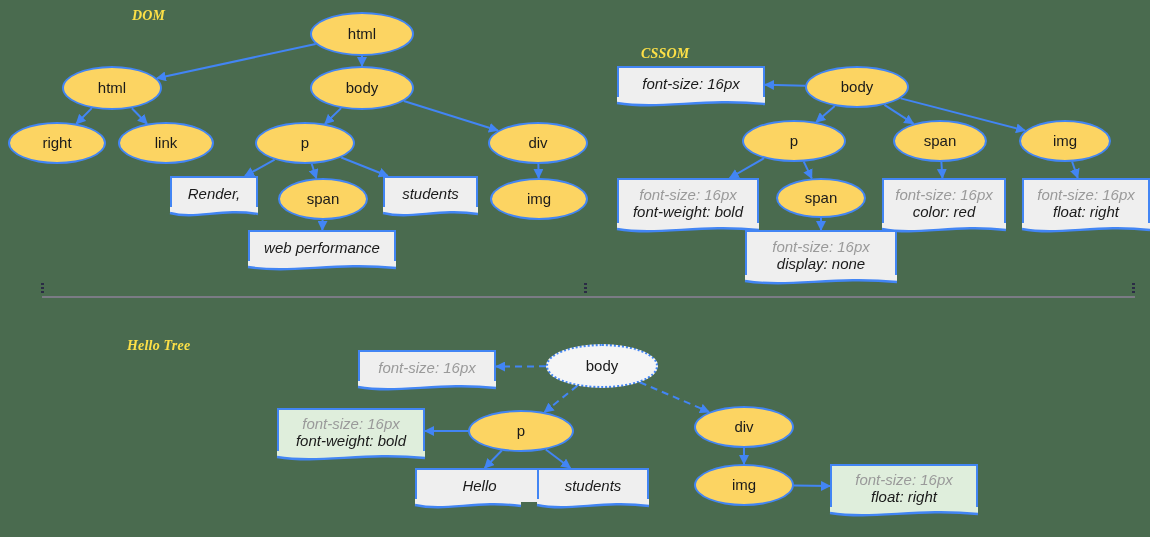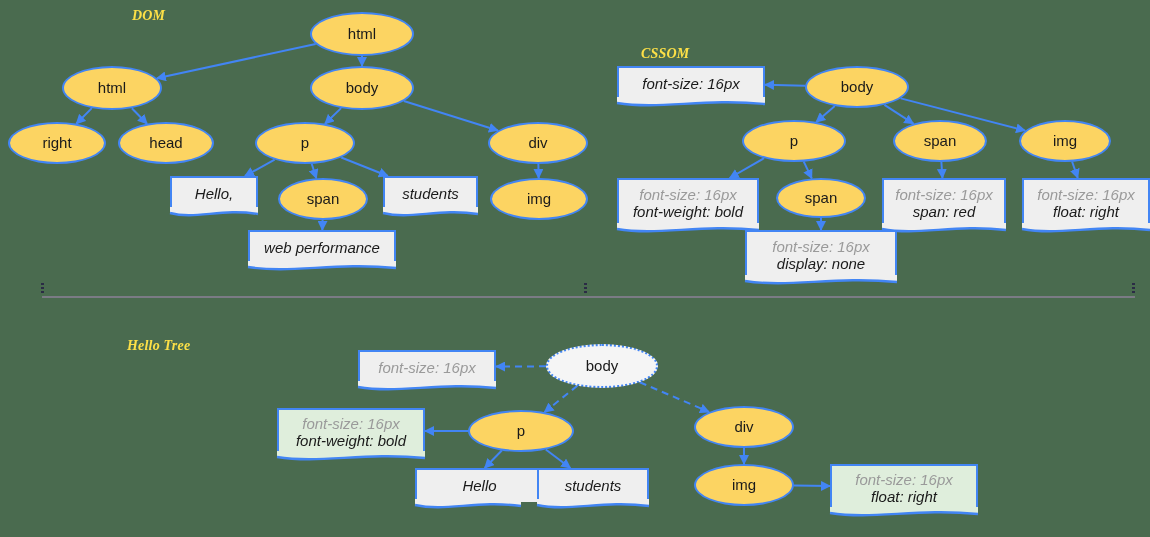--- a/index.html
+++ b/index.html
@@ -147,37 +147,37 @@
       <div class="node ellipse" style="left: 62px; top: 66px; width: 100px; height: 44px;">
         <span>html</span>
       </div>
       <div class="node ellipse" style="left: 310px; top: 66px; width: 104px; height: 44px;">
         <span>body</span>
       </div>
       <div class="node ellipse" style="left: 8px; top: 122px; width: 98px; height: 42px;">
         <span>right</span>
       </div>
       <div class="node ellipse" style="left: 118px; top: 122px; width: 96px; height: 42px;">
-        <span>head</span>
+        <span>link</span>
       </div>
       <div class="node ellipse" style="left: 255px; top: 122px; width: 100px; height: 42px;">
         <span>p</span>
       </div>
       <div class="node ellipse" style="left: 488px; top: 122px; width: 100px; height: 42px;">
         <span>div</span>
       </div>
       <div class="node ellipse" style="left: 278px; top: 178px; width: 90px; height: 42px;">
         <span>span</span>
       </div>
       <div class="node ellipse" style="left: 490px; top: 178px; width: 98px; height: 42px;">
         <span>img</span>
       </div>
       <div class="docwrap" style="left: 170px; top: 176px; width: 88px;">
         <div class="node docbox" style="width: 88px; height: 34px; position: relative;">
-          <div class="line-dark">Hello,</div>
+          <div class="line-dark">Render,</div>
         </div>
         <svg class="docwave" viewBox="0 0 92 14" preserveAspectRatio="none" style="width: 92px;">
           <path d="M2,0 L2,6 C27.599999999999998,13 53.36,1 90,7 L90,0 Z" fill="#EFEFEF"></path>
           <path d="M2,6 C27.599999999999998,13 53.36,1 90,7" fill="none" stroke="#4285F4" stroke-width="2.4"></path>
         </svg>
       </div>
       <div class="docwrap" style="left: 383px; top: 176px; width: 95px;">
         <div class="node docbox" style="width: 95px; height: 34px; position: relative;">
           <div class="line-dark">students</div>
         </div>
@@ -235,21 +235,21 @@
           <div class="line-dark">display: none</div>
         </div>
         <svg class="docwave" viewBox="0 0 156 14" preserveAspectRatio="none" style="width: 156px;">
           <path d="M2,0 L2,6 C46.8,13 90.47999999999999,1 154,7 L154,0 Z" fill="#EFEFEF"></path>
           <path d="M2,6 C46.8,13 90.47999999999999,1 154,7" fill="none" stroke="#4285F4" stroke-width="2.4"></path>
         </svg>
       </div>
       <div class="docwrap" style="left: 882px; top: 178px; width: 124px;">
         <div class="node docbox" style="width: 124px; height: 48px; position: relative;">
           <div class="line-gray">font-size: 16px</div>
-          <div class="line-dark">span: red</div>
+          <div class="line-dark">color: red</div>
         </div>
         <svg class="docwave" viewBox="0 0 128 14" preserveAspectRatio="none" style="width: 128px;">
           <path d="M2,0 L2,6 C38.4,13 74.24,1 126,7 L126,0 Z" fill="#EFEFEF"></path>
           <path d="M2,6 C38.4,13 74.24,1 126,7" fill="none" stroke="#4285F4" stroke-width="2.4"></path>
         </svg>
       </div>
       <div class="docwrap" style="left: 1022px; top: 178px; width: 128px;">
         <div class="node docbox" style="width: 128px; height: 48px; position: relative;">
           <div class="line-gray">font-size: 16px</div>
           <div class="line-dark">float: right</div>

